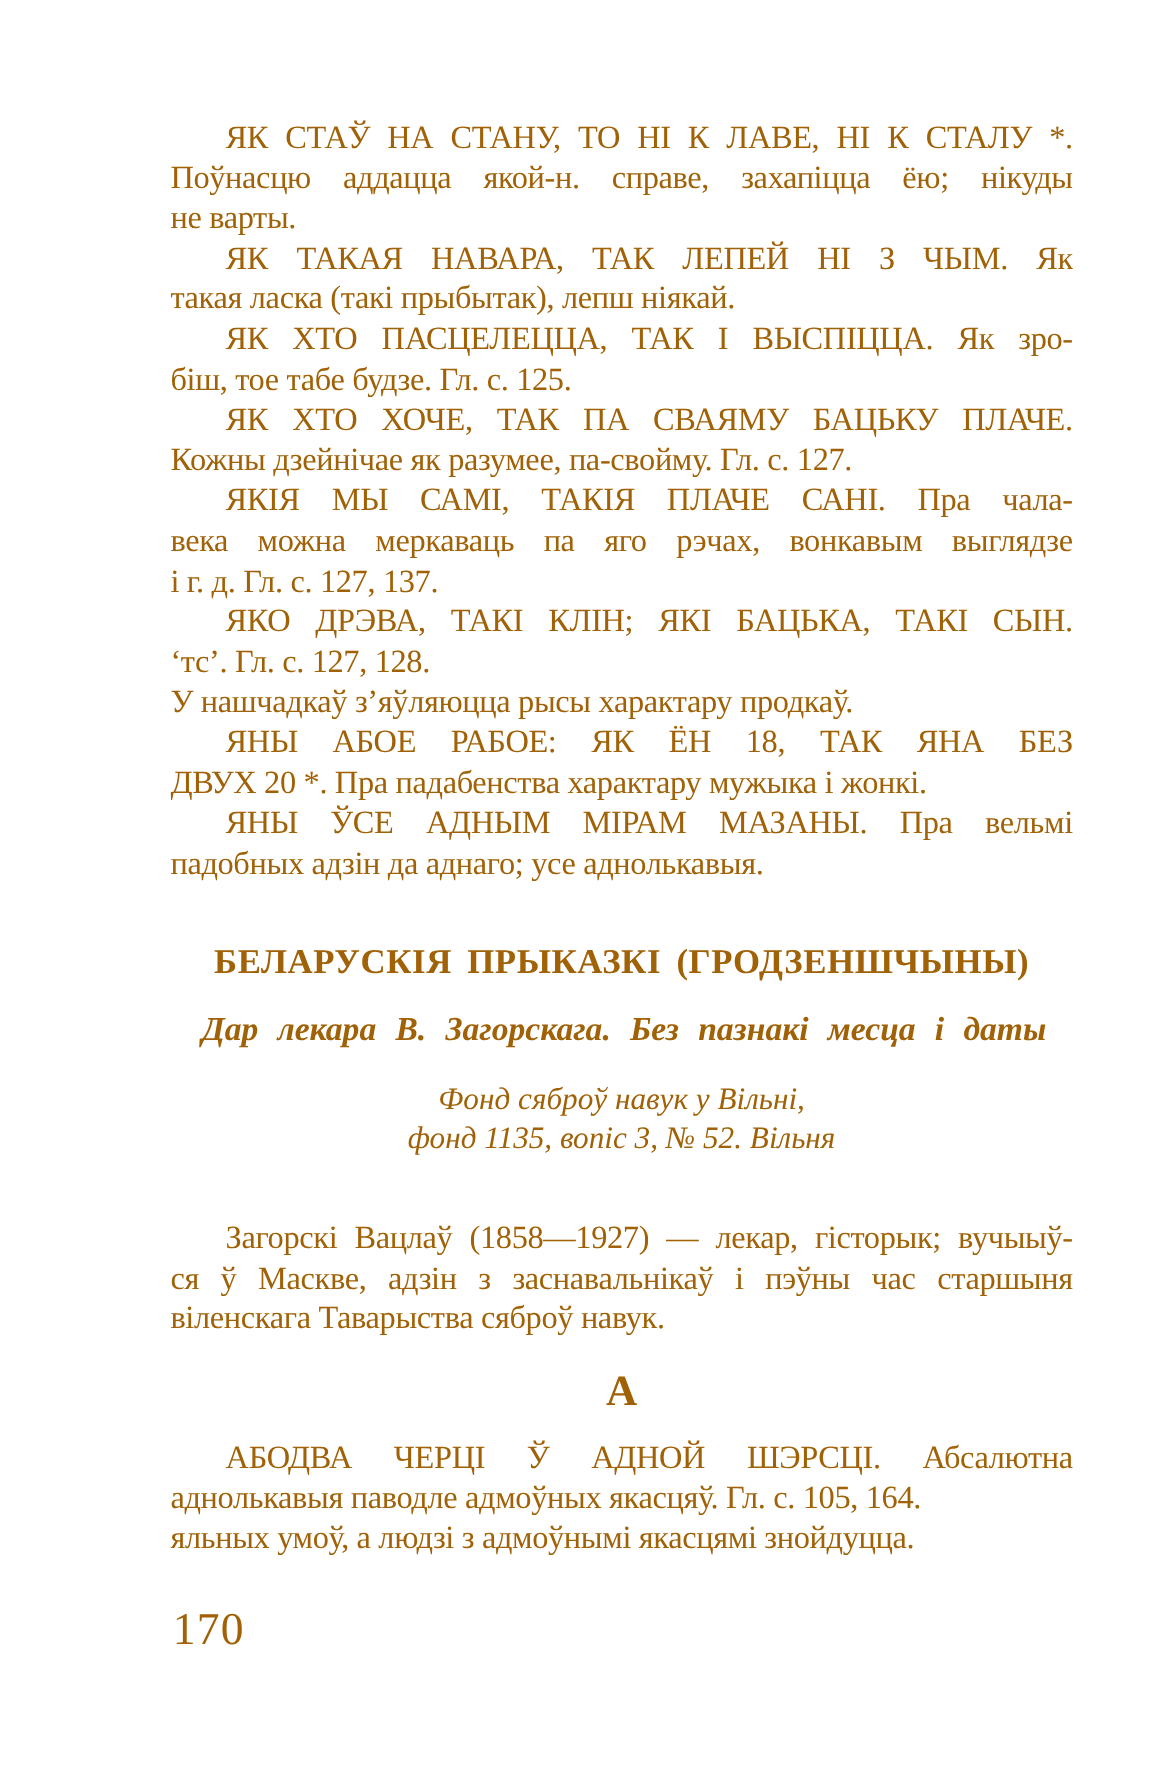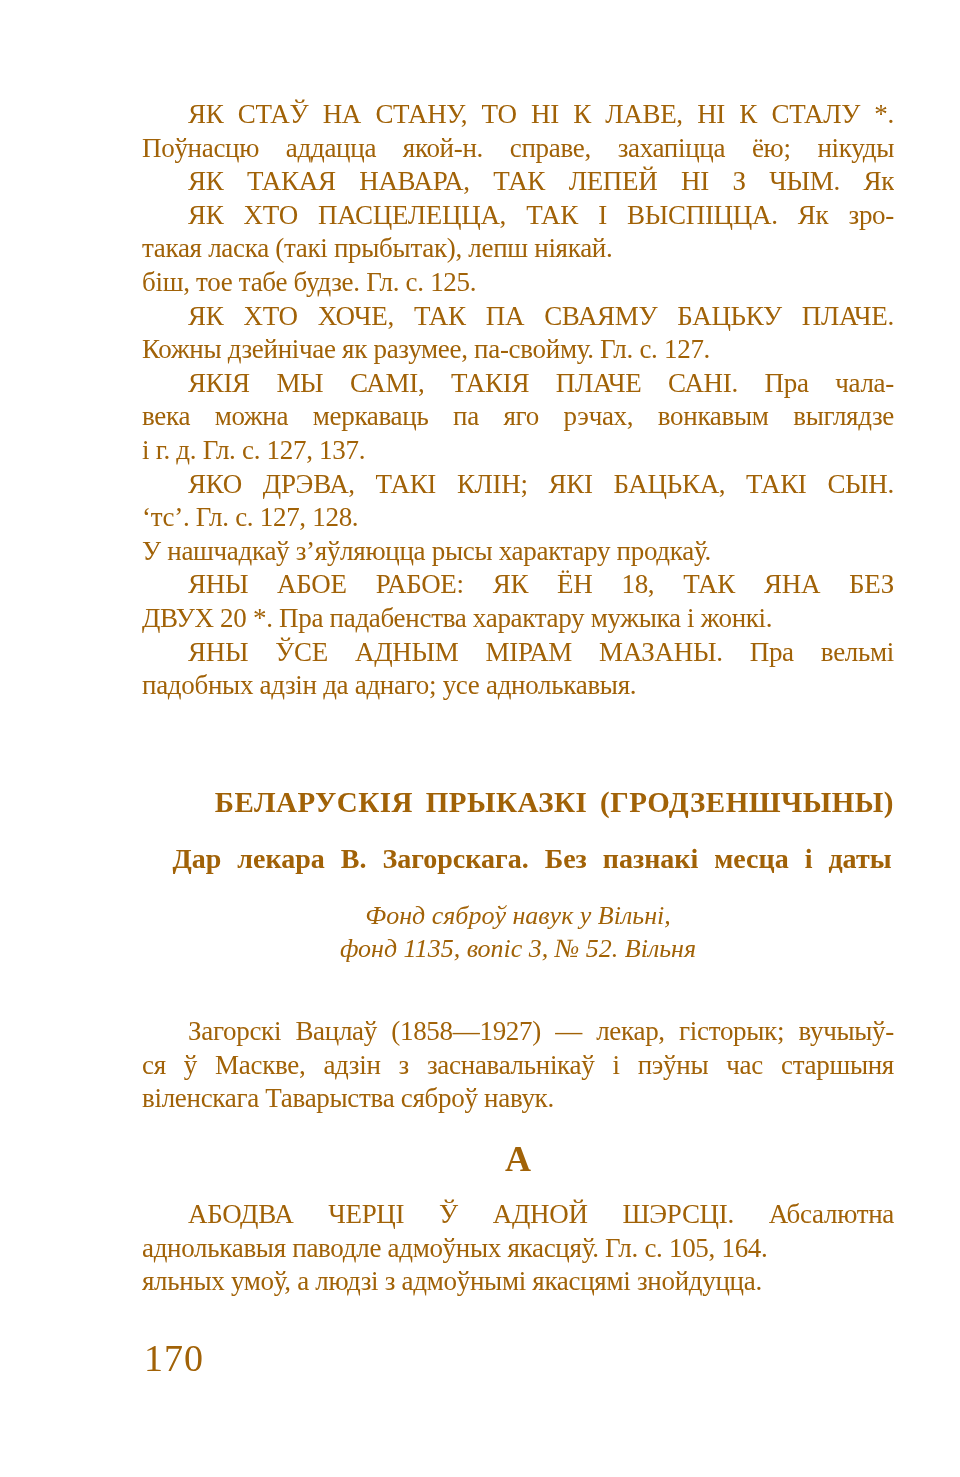--- a/index.html
+++ b/index.html
@@ -18,26 +18,26 @@
     letter-spacing:-0.3px;
   }
   .line.first { text-indent:46px; }
   .line.last  { text-align-last:left; }
   .seg-i { }
 
   #entries-top { top:98px; }
 
   .sec-heading {
     position:absolute; left:106px; width:752px; top:786px; margin:0;
-    font-size:29px; font-weight:700; text-align:right;
+    font-size:29px; font-weight:700; text-align:center;
     letter-spacing:0.5px; word-spacing:5px;
   }
   .dedication {
-    position:absolute; left:120px; width:752px; top:843px;
-    font-size:28px; font-weight:700; text-align:center;
+    position:absolute; left:108px; width:752px; top:843px;
+    font-size:28px; font-weight:700; font-style:italic; text-align:center;
     word-spacing:9px;
   }
   .source {
     position:absolute; left:106px; width:752px; top:899px;
     font-size:26px; font-style:italic; text-align:center; line-height:33px;
   }
 
   #bio { top:1015px; }
 
   .letter-heading {
@@ -53,23 +53,24 @@
   }
 </style>
 </head>
 <body>
 
 <div class="page">
 
   <section class="block" id="entries-top">
       <div class="line first"><span class="seg">ЯК СТАЎ НА СТАНУ, ТО НІ К ЛАВЕ, НІ К СТАЛУ *.</span></div>
       <div class="line"><span class="seg">Поўнасцю аддацца якой-н. справе, захапіцца ёю; нікуды</span></div>
+      <div class="line last"><span class="seg">не варты.</span></div>
       <div class="line first"><span class="seg">ЯК ТАКАЯ НАВАРА, ТАК ЛЕПЕЙ НІ З ЧЫМ. Як</span></div>
+      <div class="line last"><span class="seg">такая ласка (такі прыбытак), лепш ніякай.</span></div>
       <div class="line first"><span class="seg">ЯК ХТО ПАСЦЕЛЕЦЦА, ТАК І ВЫСПІЦЦА. Як зро-</span></div>
-      <div class="line last"><span class="seg">такая ласка (такі прыбытак), лепш ніякай.</span></div>
       <div class="line last"><span class="seg">біш, тое табе будзе. </span><span class="seg seg-i">Гл.</span><span class="seg"> с. 125.</span></div>
       <div class="line first"><span class="seg">ЯК ХТО ХОЧЕ, ТАК ПА СВАЯМУ БАЦЬКУ ПЛАЧЕ.</span></div>
       <div class="line last"><span class="seg">Кожны дзейнічае як разумее, па-свойму. </span><span class="seg seg-i">Гл.</span><span class="seg"> с. 127.</span></div>
       <div class="line first"><span class="seg">ЯКІЯ МЫ САМІ, ТАКІЯ ПЛАЧЕ САНІ. Пра чала-</span></div>
       <div class="line"><span class="seg">века можна меркаваць па яго рэчах, вонкавым выглядзе</span></div>
       <div class="line last"><span class="seg">і г. д. </span><span class="seg seg-i">Гл.</span><span class="seg"> с. 127, 137.</span></div>
       <div class="line first"><span class="seg">ЯКО ДРЭВА, ТАКІ КЛІН; ЯКІ БАЦЬКА, ТАКІ СЫН.</span></div>
       <div class="line last"><span class="seg">‘тс’. </span><span class="seg seg-i">Гл.</span><span class="seg"> с. 127, 128.</span></div>
       <div class="line last"><span class="seg">У нашчадкаў з’яўляюцца рысы характару продкаў.</span></div>
       <div class="line first"><span class="seg">ЯНЫ АБОЕ РАБОЕ: ЯК ЁН 18, ТАК ЯНА БЕЗ</span></div>

